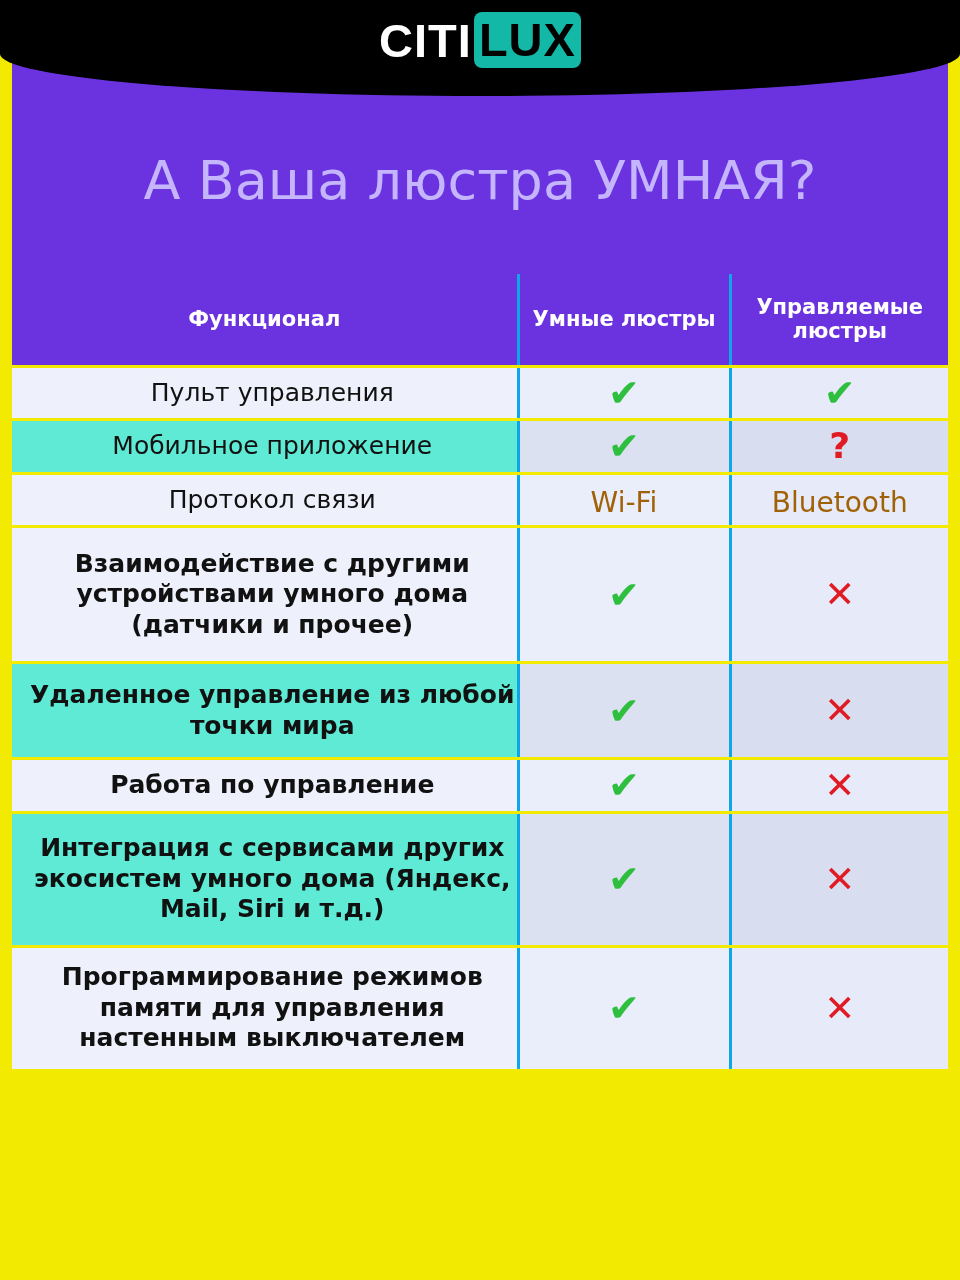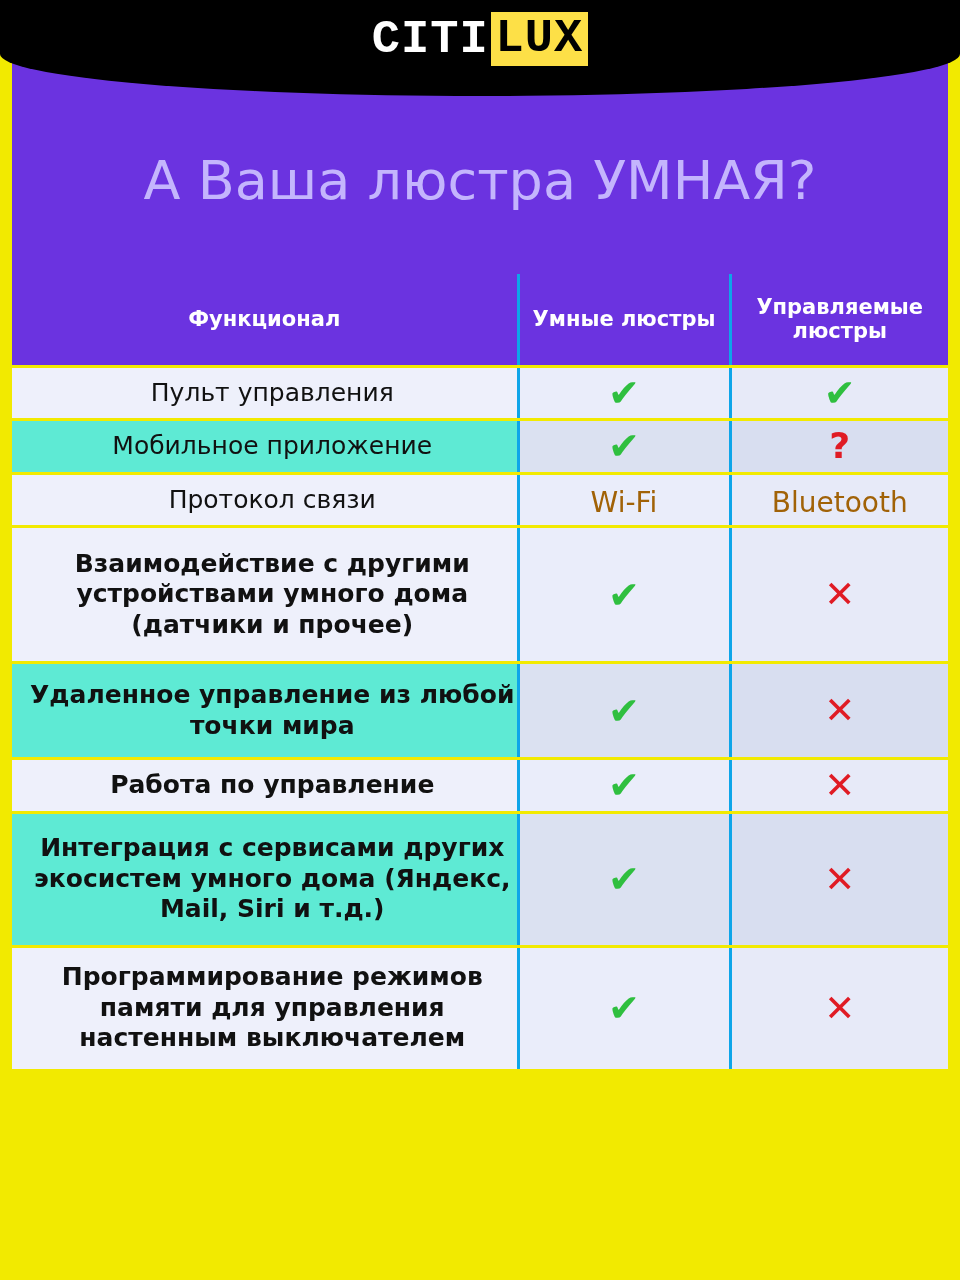--- a/index.html
+++ b/index.html
@@ -26,33 +26,34 @@
     background: #000;
     border-bottom-left-radius: 50% 42px;
     border-bottom-right-radius: 50% 42px;
     display: flex;
     align-items: flex-start;
     justify-content: center;
     padding-top: 12px;
     z-index: 4;
   }
   .logo {
-    font-family: Liberation Mono, monospace;
+    font-family: Liberation Sans, sans-serif;
     font-weight: bold;
     font-size: 47px;
     letter-spacing: 1px;
     display: flex;
     align-items: center;
   }
   .logo .citi { color: #ffffff; }
   .logo .lux {
     color: #000000;
-    background: #fde047;
+    background: #14b8a6;
     padding: 0 5px 1px 5px;
     margin-left: 2px;
+    border-radius: 8px;
   }
 
   
   .hero {
     position: absolute;
     top: 12px; left: 12px;
     width: 936px;
     height: 262px;
     background: #6b33e0;
     z-index: 1;

